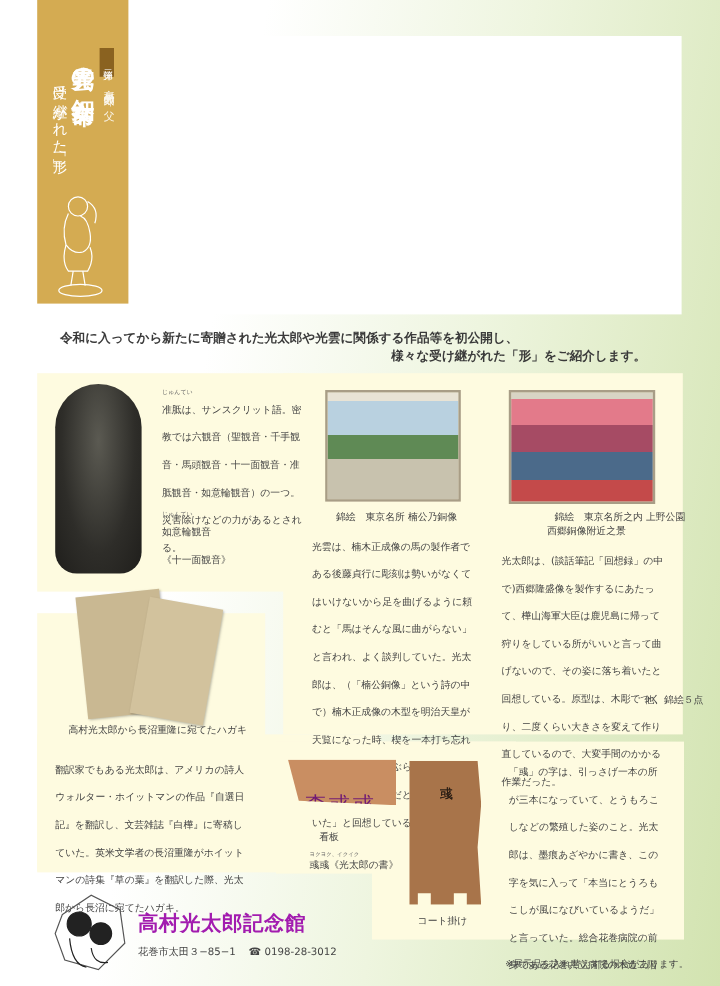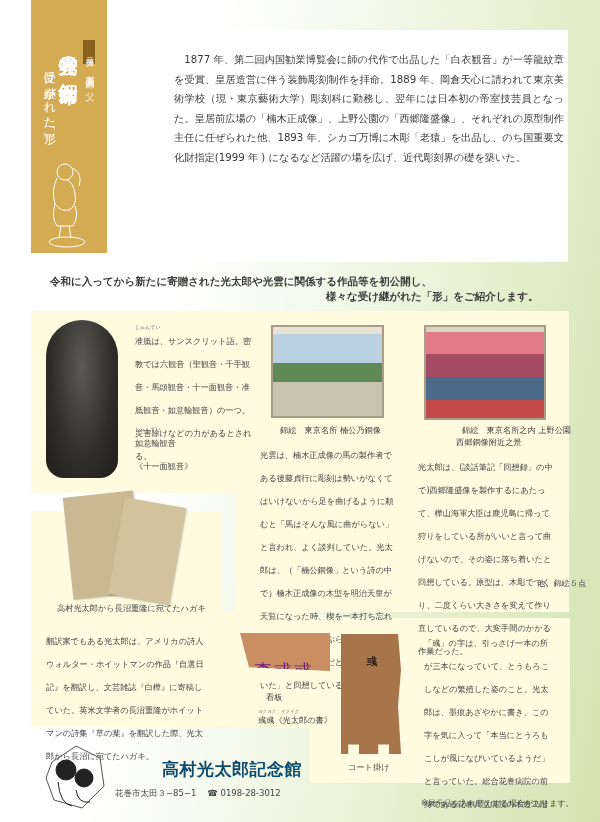--- a/index.html
+++ b/index.html
@@ -91,21 +91,21 @@
     clip-path: polygon(0 0, 100% 0, 100% 100%, 10% 90%);
   }
   .img-sign .kanji { position:absolute; left:14px; top:6px; font-size:18px; color:#701a75; letter-spacing:2px;margin-top:20px; }
   .img-coat {
     left:341px; top:634px; width:60px; height:120px; background:#a8744a;
     clip-path: polygon(0 0, 95% 0, 100% 30%, 95% 60%, 100% 100%, 80% 100%, 80% 92%, 62% 92%, 62% 100%, 30% 100%, 30% 92%, 12% 92%, 12% 100%, 0 100%);
   }
   .img-coat .kanji { position:absolute; left:22px; top:12px; font-size:11px; color:#2a1d14; writing-mode:vertical-rl; }
 
   .logo { left:42px; top:742px; width:68px; height:70px; }
-  .museum-name { left:115px; top:758px; font-size:17px; font-weight:bold; color:#0c4a6e; letter-spacing:.5px;margin-left:47px; }
+  .museum-name { left:115px; top:758px; font-size:17px; font-weight:bold; color:#a21caf; letter-spacing:.5px; }
   .museum-addr { left:115px; top:788px; font-size:8.5px; color:#444; }
   .note { left:421px; top:798px; font-size:8px; color:#444; }
 </style>
 </head>
 <body>
 
 <div class="abs banner">
   <div class="series">第二弾</div>
   <div class="series-sub">高村光太郎の父</div>
   <div class="title">光雲の鈿女命</div>
@@ -115,21 +115,20 @@
     <path d="M14 18 Q8 30 12 44 Q18 52 26 50 Q34 46 32 34 Q30 22 24 20"></path>
     <path d="M12 44 Q8 58 14 66 L30 66 Q36 56 32 46"></path>
     <path d="M18 66 L16 78 M26 66 L28 78"></path>
     <ellipse cx="24" cy="82" rx="18" ry="5"></ellipse>
     <path d="M30 8 Q40 14 36 26"></path>
   </svg>
 </div>
 
 <div class="abs intro">
   <div class="inner">
-    <p>1877 年、第二回内国勧業博覧会に師の代作で出品した「白衣観音」が一等龍紋章を受賞、皇居造営に伴う装飾彫刻制作を拝命。1889 年、岡倉天心に請われて東京美術学校（現・東京藝術大学）彫刻科に勤務し、翌年には日本初の帝室技芸員となった。皇居前広場の「楠木正成像」、上野公園の「西郷隆盛像」、それぞれの原型制作主任に任ぜられた他、1893 年、シカゴ万博に木彫「老猿」を出品し、のち国重要文化財指定(1999 年 ) になるなど活躍の場を広げ、近代彫刻界の礎を築いた。</p>
   </div>
 </div>
 
 <div class="abs lead lead1">令和に入ってから新たに寄贈された光太郎や光雲に関係する作品等を初公開し、</div>
 <div class="abs lead lead2">様々な受け継がれた「形」をご紹介します。</div>
 
 <div class="abs cream p-statue"></div>
 <div class="abs cream p-ukiyo"></div>
 <div class="abs cream p-post"></div>
 <div class="abs cream p-postext"></div>

